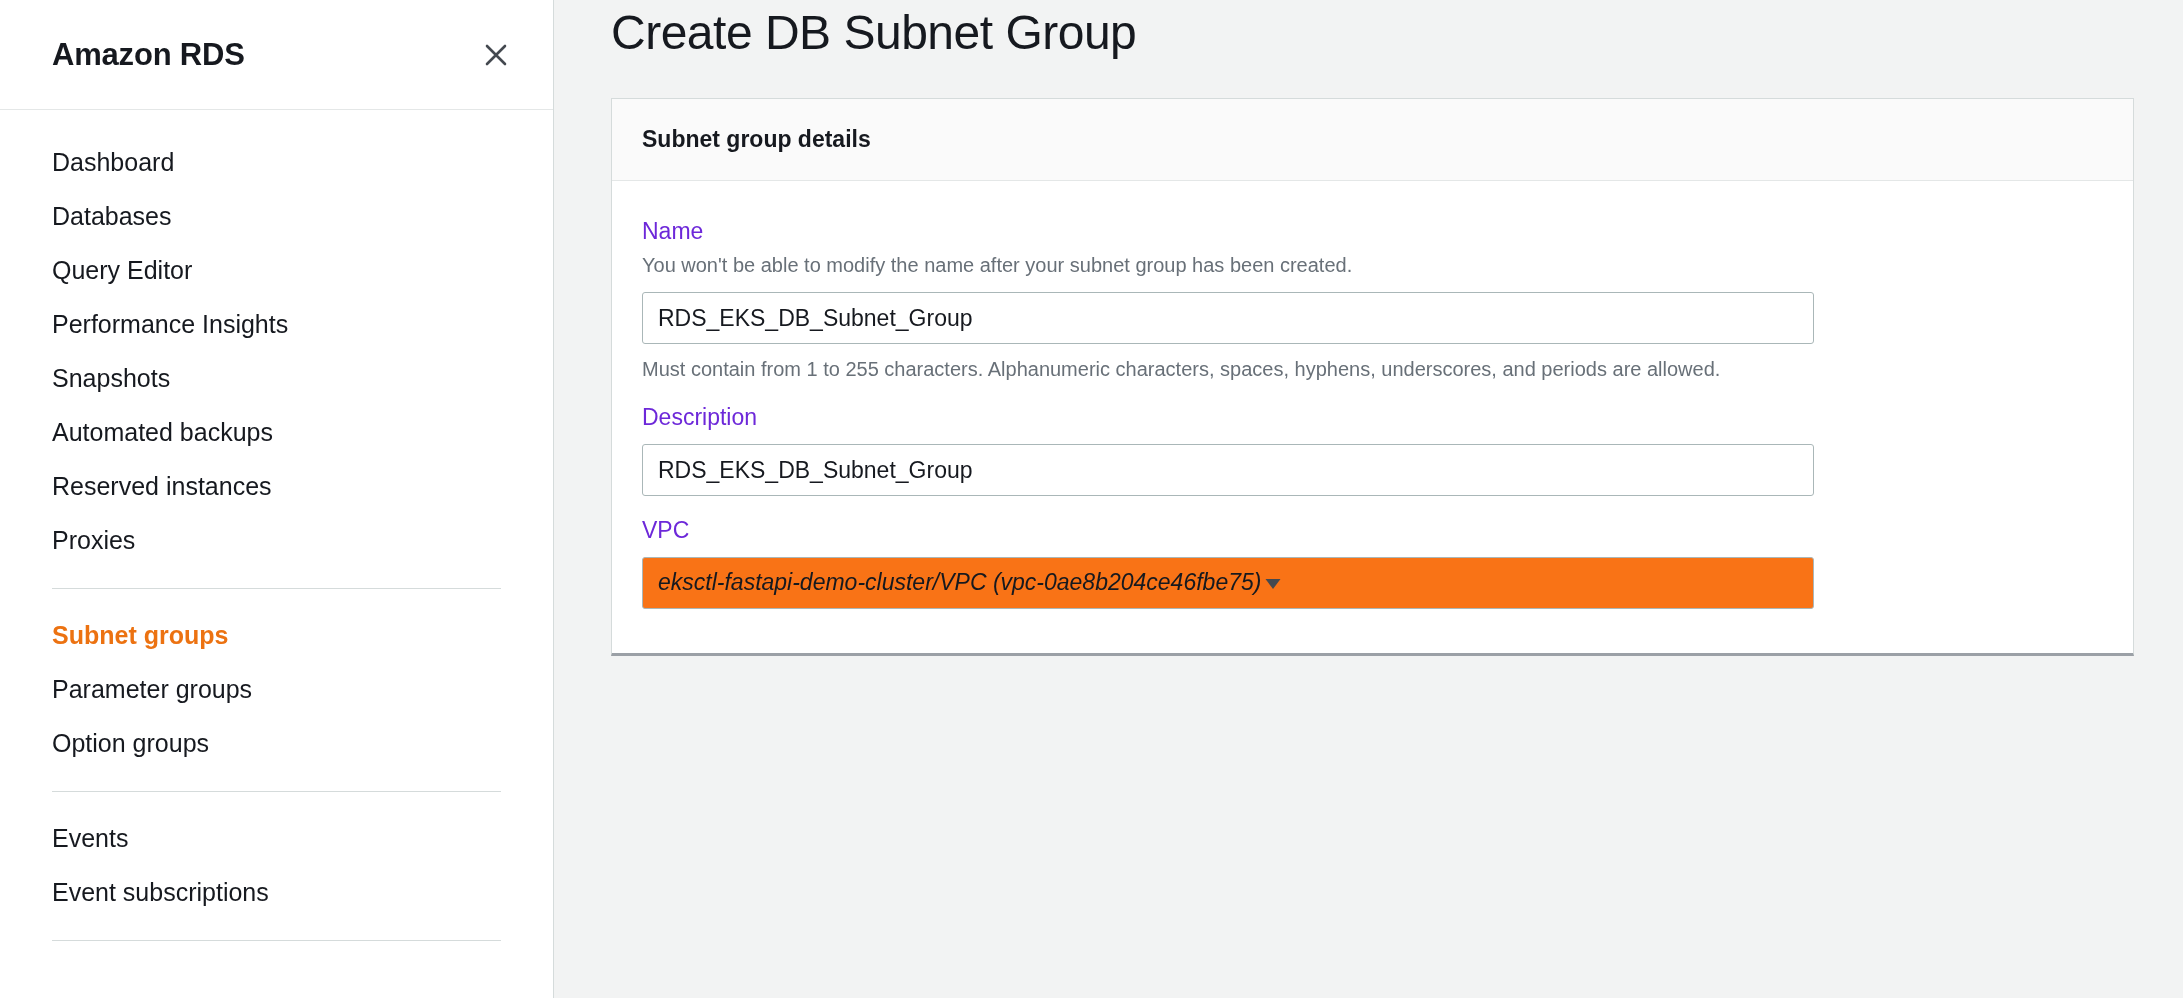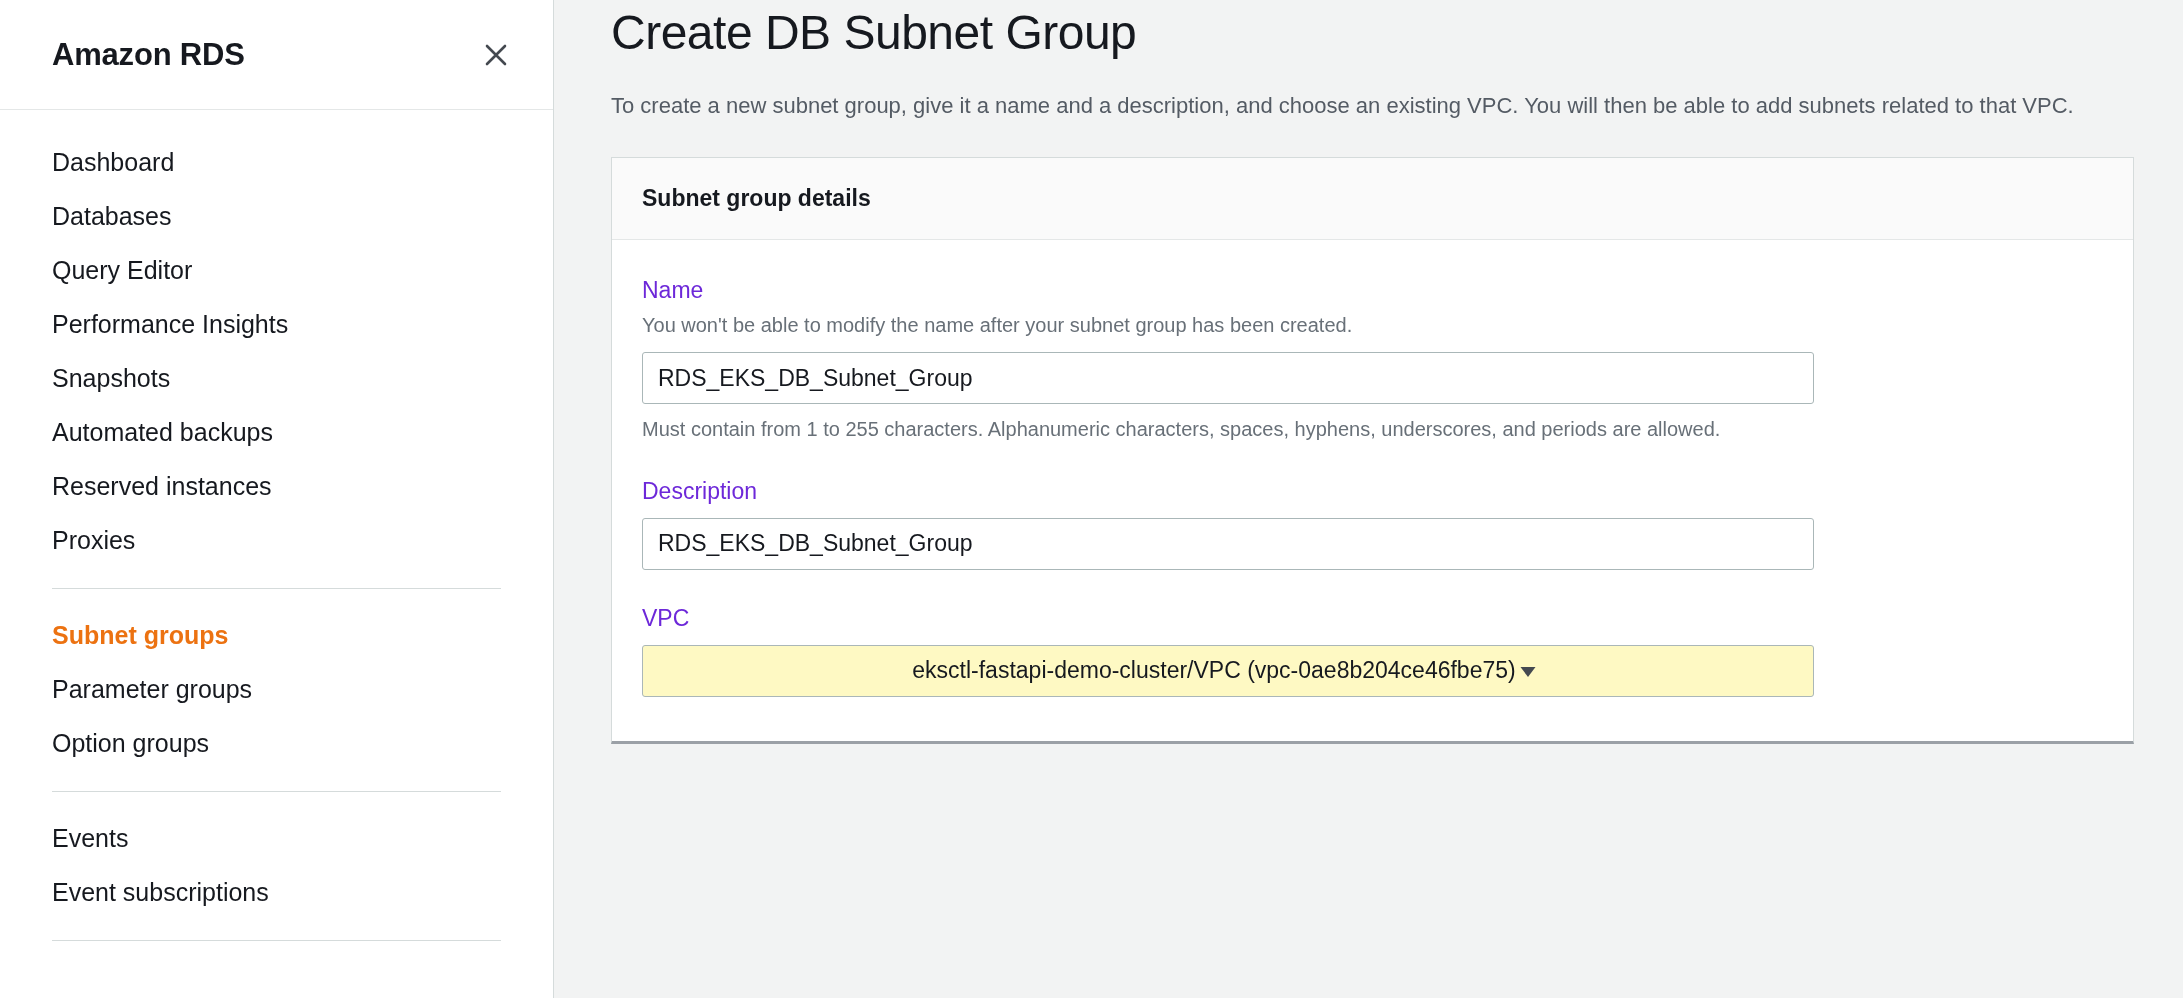--- a/index.html
+++ b/index.html
@@ -133,21 +133,21 @@
     font-size: 23px;
     font-weight: bold;
     color: #16191f;
   }
 
   .card-body {
     padding: 36px 30px 44px 30px;
   }
 
   .field { margin-bottom: 0; }
-  .field + .field { margin-top: 34px; }
+  .field + .field { margin-top: 20px; }
 
   .field-label {
     font-size: 23px;
     color: #6d28d9;
     font-weight: normal;
     line-height: 1.25;
   }
 
   .field-hint {
     font-size: 20px;
@@ -178,27 +178,28 @@
     outline: none;
     display: block;
   }
 
   .select-wrap {
     margin-top: 12px;
     width: 1172px;
     height: 52px;
     border: 1px solid #aab7b8;
     border-radius: 3px;
-    background: #fef9c3;
+    background: #f97316;
     display: flex;
     align-items: center;
-    justify-content: center;
+    justify-content: flex-start;
     padding: 0 19px 0 15px;
     cursor: pointer;
     position: relative;
+    font-style: italic;
   }
 
   .select-value {
     font-size: 23px;
     color: #16191f;
     white-space: nowrap;
     overflow: hidden;
     text-overflow: ellipsis;
   }
 
@@ -280,21 +281,20 @@
       <div class="nav-divider"></div>
 
     </nav>
   </aside>
 
   <main class="main">
     <div class="main-inner">
 
       <h1 class="page-title">Create DB Subnet Group</h1>
 
-      <p class="page-subtitle">To create a new subnet group, give it a name and a description, and choose an existing VPC. You will then be able to add subnets related to that VPC.</p>
 
       <section class="card">
 
         <div class="card-header">
           <div class="card-header-title">Subnet group details</div>
         </div>
 
         <div class="card-body">
 
           <div class="field">

